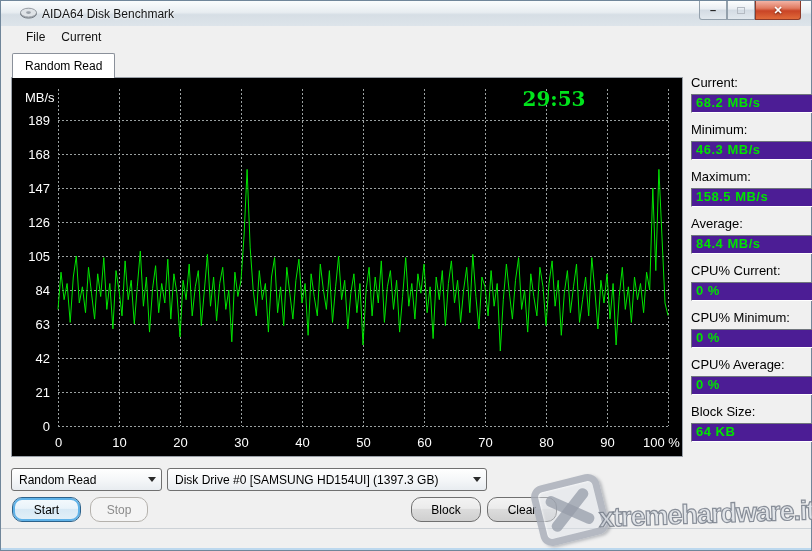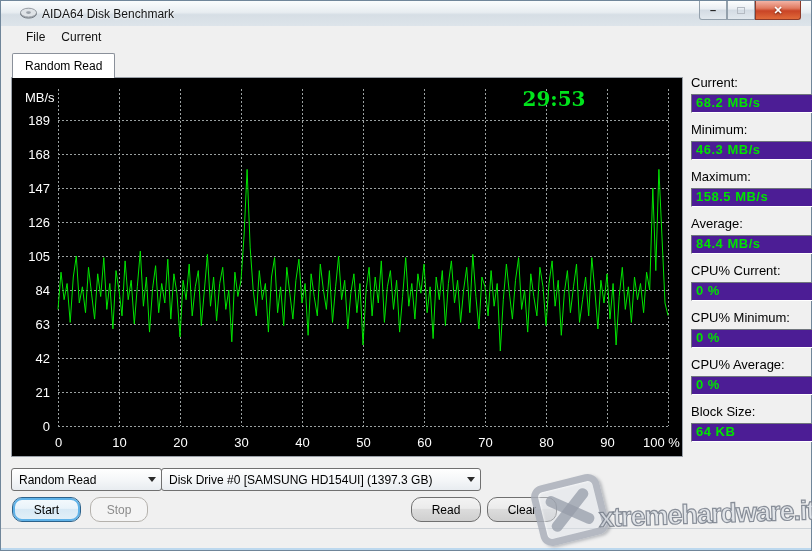--- a/index.html
+++ b/index.html
@@ -73,21 +73,21 @@
 
   
   .combo {
     position:absolute; height:23px; border:1px solid #707070; border-radius:3px;
     background:linear-gradient(#ffffff, #f4f6f8 55%, #e8ecf0);
     display:flex; align-items:center; padding-left:7px; color:#000; cursor:default;
   }
   .combo .arrow-zone { margin-left:auto; width:18px; display:flex; justify-content:center; }
   .combo .arrow { width:0; height:0; border-left:4px solid transparent; border-right:4px solid transparent; border-top:5px solid #2a2a2a; }
   .combo-bench { left:10px; top:467px; width:151px; }
-  .combo-drive { left:160px; top:467px; width:320px; }
+  .combo-drive { left:166px; top:467px; width:320px; }
 
   .btn {
     position:absolute; height:25px; border:1px solid #707070; border-radius:10px;
     background:linear-gradient(#f3f3f3, #ebebeb 45%, #dcdcdc 50%, #cfcfcf);
     display:flex; align-items:center; justify-content:center; color:#000; font-size:12px;
     cursor:default;
   }
   .btn-start {
     left:11px; top:496px; width:69px;
     border:1px solid #2c628b;
@@ -248,21 +248,21 @@
   </div>
   <div class="combo combo-drive">
     <span>Disk Drive #0  [SAMSUNG HD154UI]  (1397.3 GB)</span>
     <span class="arrow-zone">
         <span class="arrow"></span>
       </span>
   </div>
 
   <div class="btn btn-start">Start</div>
   <div class="btn btn-stop">Stop</div>
-  <div class="btn btn-save">Read</div>
+  <div class="btn btn-save">Block</div>
   <div class="btn btn-clear">Clear</div>
 
   <div class="statusbar"></div>
 
   <div class="watermark">
     <div class="wm-tile">
       <span class="bar a"></span>
         <span class="bar b"></span>
     </div>
     <div class="wm-text">xtremehardware.it</div>

